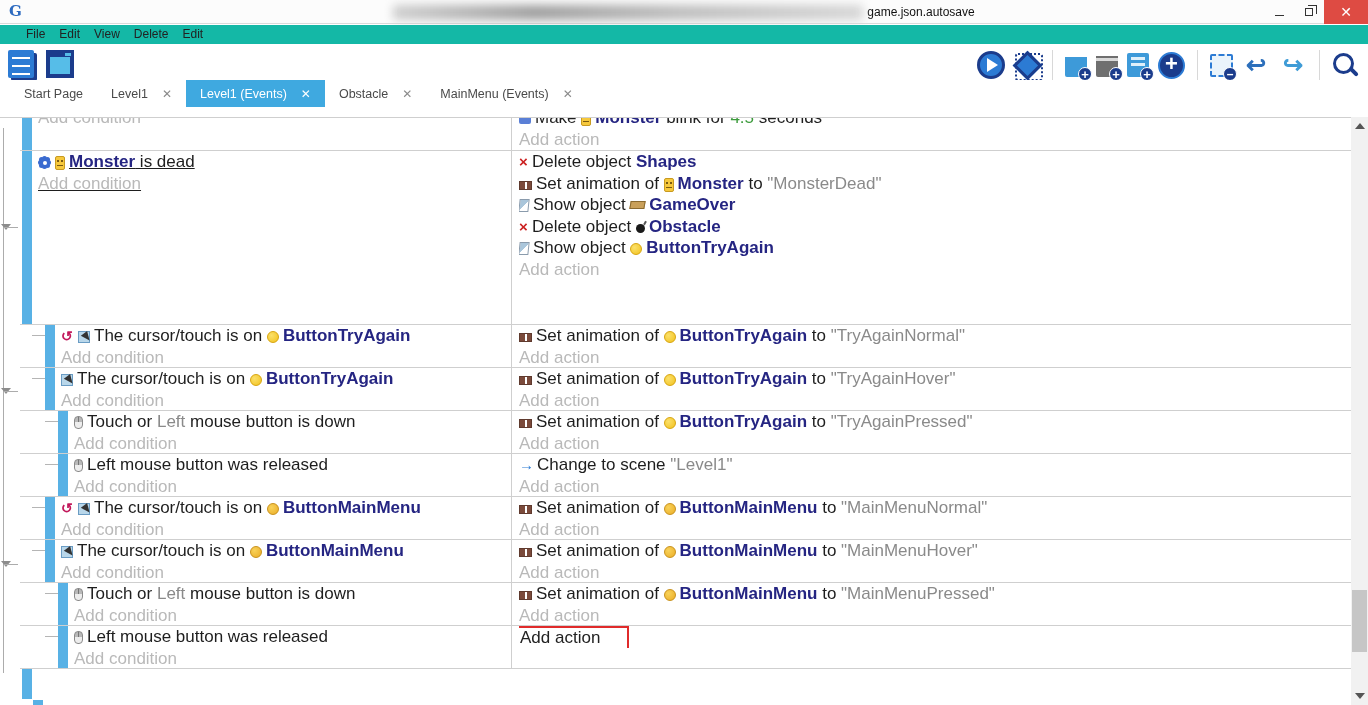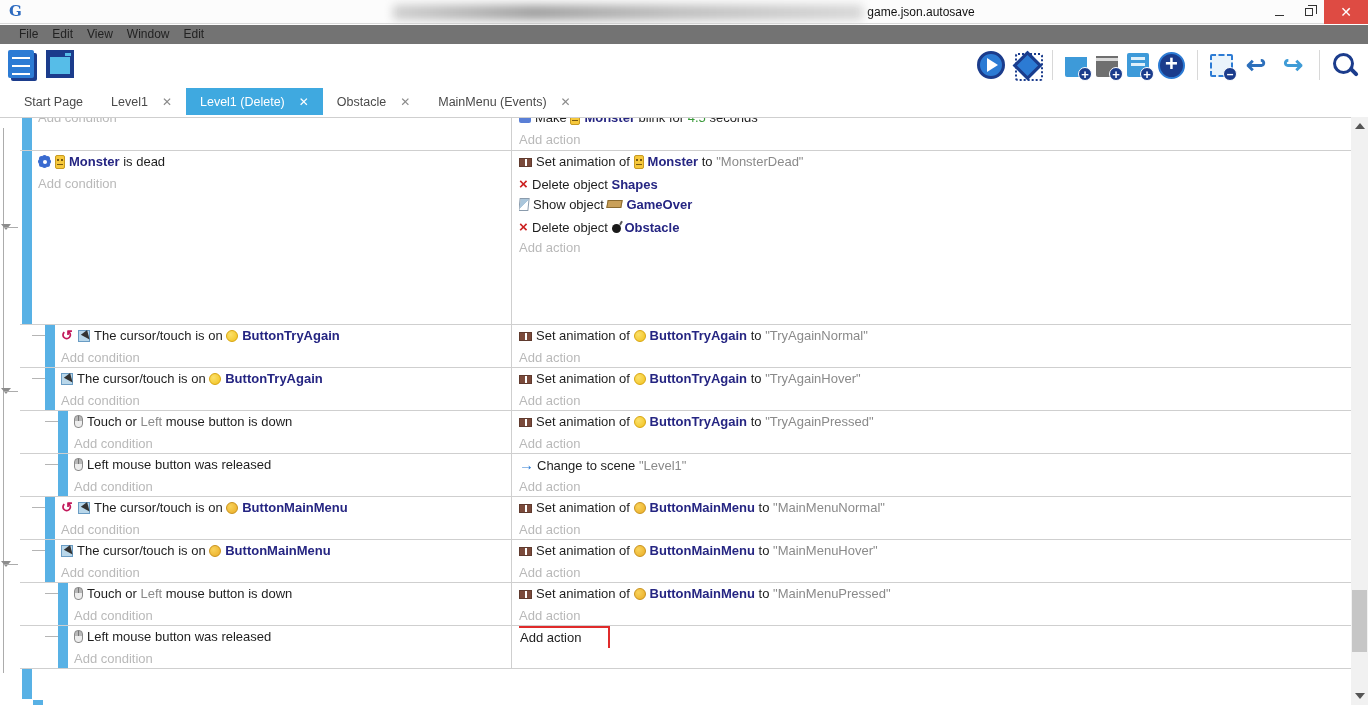--- a/index.html
+++ b/index.html
@@ -20,21 +20,21 @@
   .title-center{position:absolute;left:0;right:0;top:0;height:24px;display:flex;align-items:center;justify-content:center;font-size:12px;color:#111;}
   .redacted{display:inline-block;width:470px;height:15px;background:linear-gradient(90deg,#cfcfcf,#9f9f9f 30%,#bdbdbd 60%,#d6d6d6);filter:blur(5px);border-radius:2px;margin-right:4px;}
   .winbtns{position:absolute;right:0;top:0;height:24px;display:flex;}
   .winbtn{width:30px;height:24px;display:flex;align-items:center;justify-content:center;color:#333;font-size:13px;cursor:default;}
   .winbtn .minglyph{display:inline-block;width:9px;border-top:1px solid #333;margin-top:6px;}
   .winbtn .restglyph{position:relative;display:inline-block;width:8px;height:8px;border:1px solid #333;background:#fcfcfc;}
   .winbtn .restglyph::before{content:"";position:absolute;left:2px;top:-4px;width:8px;height:8px;border:1px solid #333;border-bottom:none;border-left:none;}
   .winbtn.close{width:44px;background:#DE4B43;color:#fff;font-size:14px;}
 
   
-  .menubar{position:absolute;left:0;top:25px;width:100%;height:19px;background:#737373;display:flex;align-items:center;padding-left:12px;}
+  .menubar{position:absolute;left:0;top:25px;width:100%;height:19px;background:#14b8a6;display:flex;align-items:center;padding-left:19px;}
   .menu-item{font-size:12px;color:#222;padding:0 7px;line-height:19px;}
 
   
   .toolbar{position:absolute;left:0;top:44px;width:100%;height:46px;background:#fff;}
   .tb-left{position:absolute;left:8px;top:6px;display:flex;align-items:center;gap:12px;}
   .tb-right{position:absolute;right:10px;top:6px;display:flex;align-items:center;gap:9px;}
   .ti{display:inline-flex;align-items:center;justify-content:center;position:relative;}
   .tsep{width:1px;height:30px;background:#D8D8D8;margin:0 3px;}
 
   .ti-project-manager{width:26px;height:28px;background:#2C7BD4;border-radius:2px;box-shadow:3px 3px 0 #1B3C8C;
@@ -57,36 +57,36 @@
   .ti-add-circle::before{content:"+";margin-top:-3px;}
   .ti-remove-event{width:23px;height:23px;border:2px dashed #2C7BD4;border-radius:2px;background:#EAF4FB;}
   .badge-minus{position:absolute;right:-6px;bottom:-6px;width:14px;height:14px;border-radius:50%;background:#1B3C8C;color:#fff;font-size:12px;font-weight:bold;line-height:12px;text-align:center;border:1px solid #fff;}
   .ti-undo,.ti-redo{font-size:24px;font-weight:bold;color:#2C6FBB;width:28px;height:28px;}
   .ti-redo{color:#3E9BD6;}
   .ti-search{width:26px;height:26px;}
   .ti-search::before{content:"";width:15px;height:15px;border:3px solid #1B3C8C;border-radius:50%;margin:-4px 0 0 -4px;}
   .ti-search::after{content:"";position:absolute;right:2px;bottom:1px;width:4px;height:10px;background:#1B3C8C;transform:rotate(-45deg);border-radius:2px;}
 
   
-  .tabbar{position:absolute;left:0;top:88px;width:100%;height:27px;background:#fff;display:flex;align-items:stretch;padding-left:10px;}
+  .tabbar{position:absolute;left:0;top:80px;width:100%;height:27px;background:#fff;display:flex;align-items:stretch;padding-left:10px;}
   .tab{display:flex;align-items:center;padding:0 14px;font-size:12.5px;color:#4a4a4a;gap:14px;white-space:nowrap;}
   .tab.active{background:var(--tab-active);color:#fff;}
   .tab .tclose{font-size:12px;color:#8a8a8a;}
   .tab.active .tclose{color:#fff;}
 
   
   .events-panel{position:absolute;left:0;top:117px;right:0;bottom:0;background:#fff;border-top:1px solid var(--border);}
   .tree-trunk{position:absolute;left:3px;top:10px;height:545px;border-left:1px solid #ACACAC;}
   .tree-arrow{position:absolute;width:0;height:0;border-left:5px solid transparent;border-right:5px solid transparent;border-top:6px solid #8C8C8C;left:1px;}
   .tree-stub{position:absolute;left:4px;width:14px;border-top:1px solid #ACACAC;}
 
   .events-sheet{position:absolute;left:20px;top:0;right:17px;bottom:0;}
   .event-row{position:relative;width:100%;border-bottom:1px solid var(--border);background:#fff;overflow:hidden;}
   .sel-bar{position:absolute;top:0;bottom:0;width:10px;background:var(--selbar);}
-  .cell{position:absolute;top:0;bottom:0;font-size:13px;color:#1E1E1E;}
+  .cell{position:absolute;top:0;bottom:0;font-size:17px;color:#1E1E1E;}
   .cond{left:0;width:491px;}
   .act{left:491px;right:0;border-left:1px solid var(--border);padding-left:7px;}
   .line{height:21.5px;line-height:21.5px;white-space:nowrap;overflow:hidden;}
   .line.clip{margin-top:-11px;}
   .seg-obj{color:var(--objcol);font-weight:bold;}
   .seg-str{color:#8A8A8A;}
   .seg-num{color:#3A9A3A;}
   .seg-gray{color:#8A8A8A;}
   .seg-ph{color:#B9B9B9;}
   .connector{position:absolute;border-top:1px solid #B5B5B5;top:10px;}
@@ -149,21 +149,21 @@
         <span class="restglyph"></span>
       </span>
     <span class="winbtn close">✕</span>
   </div>
 </div>
 
 <div class="menubar">
     <div class="menu-item">File</div>
     <div class="menu-item">Edit</div>
     <div class="menu-item">View</div>
-    <div class="menu-item">Window</div>
+    <div class="menu-item">Delete</div>
     <div class="menu-item">Edit</div>
   </div>
 
 <div class="toolbar">
   <div class="tb-left">
       <div class="ti ti-project-manager"></div>
       <div class="ti ti-scene-editor"></div>
     </div>
   <div class="tb-right">
       <div class="ti ti-play"></div>
@@ -192,21 +192,21 @@
 
 <div class="tabbar">
     <div class="tab">
       <span>Start Page</span>
     </div>
     <div class="tab">
       <span>Level1</span>
       <span class="tclose">✕</span>
     </div>
     <div class="tab active">
-      <span>Level1 (Delete)</span>
+      <span>Level1 (Events)</span>
       <span class="tclose">✕</span>
     </div>
     <div class="tab">
       <span>Obstacle</span>
       <span class="tclose">✕</span>
     </div>
     <div class="tab">
       <span>MainMenu (Events)</span>
       <span class="tclose">✕</span>
     </div>
@@ -226,29 +226,30 @@
         <div class="cell cond" style="padding-left: 18px;">
           <div class="line clip"><span class="seg-ph">Add condition</span></div>
         </div>
         <div class="cell act">
           <div class="line clip"><div class="ic ic-blink"></div><span class="seg-t">Make </span><div class="ic ic-monster"></div><span class="seg-obj">Monster</span><span class="seg-t"> blink for </span><span class="seg-num">4.5</span><span class="seg-t"> seconds</span></div>
           <div class="line"><span class="seg-ph">Add action</span></div>
         </div>
       </div>
       <div class="event-row" style="height: 174px;">
         <div class="sel-bar" style="left: 2px;"></div>
-        <div class="cell cond" style="padding-left: 18px;">
+        <div class="cell cond" style="padding-left: 18px; text-decoration: underline;">
           <div class="line"><div class="ic ic-behavior"></div><div class="ic ic-monster"></div><span class="seg-obj">Monster</span><span class="seg-t"> is dead</span></div>
           <div class="line"><span class="seg-ph">Add condition</span></div>
         </div>
         <div class="cell act">
+          <div class="line"><div class="ic ic-delete"></div><span class="seg-t">Delete object </span><span class="seg-obj">Shapes</span></div>
           <div class="line"><div class="ic ic-anim"></div><span class="seg-t">Set animation of </span><div class="ic ic-monster"></div><span class="seg-obj">Monster</span><span class="seg-t"> to </span><span class="seg-str">"MonsterDead"</span></div>
-          <div class="line"><div class="ic ic-delete"></div><span class="seg-t">Delete object </span><span class="seg-obj">Shapes</span></div>
           <div class="line"><div class="ic ic-show"></div><span class="seg-t">Show object </span><div class="ic ic-banner"></div><span class="seg-obj">GameOver</span></div>
           <div class="line"><div class="ic ic-delete"></div><span class="seg-t">Delete object </span><div class="ic ic-bomb"></div><span class="seg-obj">Obstacle</span></div>
+          <div class="line"><div class="ic ic-show"></div><span class="seg-t">Show object </span><div class="ic ic-button-try-again"></div><span class="seg-obj">ButtonTryAgain</span></div>
           <div class="line"><span class="seg-ph">Add action</span></div>
         </div>
       </div>
       <div class="event-row" style="height: 43px;">
         <div class="sel-bar" style="left: 25px;"></div>
         <div class="connector" style="left: 12px; width: 13px;"></div>
         <div class="cell cond" style="padding-left: 41px;">
           <div class="line"><div class="ic ic-invert"></div><div class="ic ic-cursor"></div><span class="seg-t">The cursor/touch is on </span><div class="ic ic-button-try-again"></div><span class="seg-obj">ButtonTryAgain</span></div>
           <div class="line"><span class="seg-ph">Add condition</span></div>
         </div>

